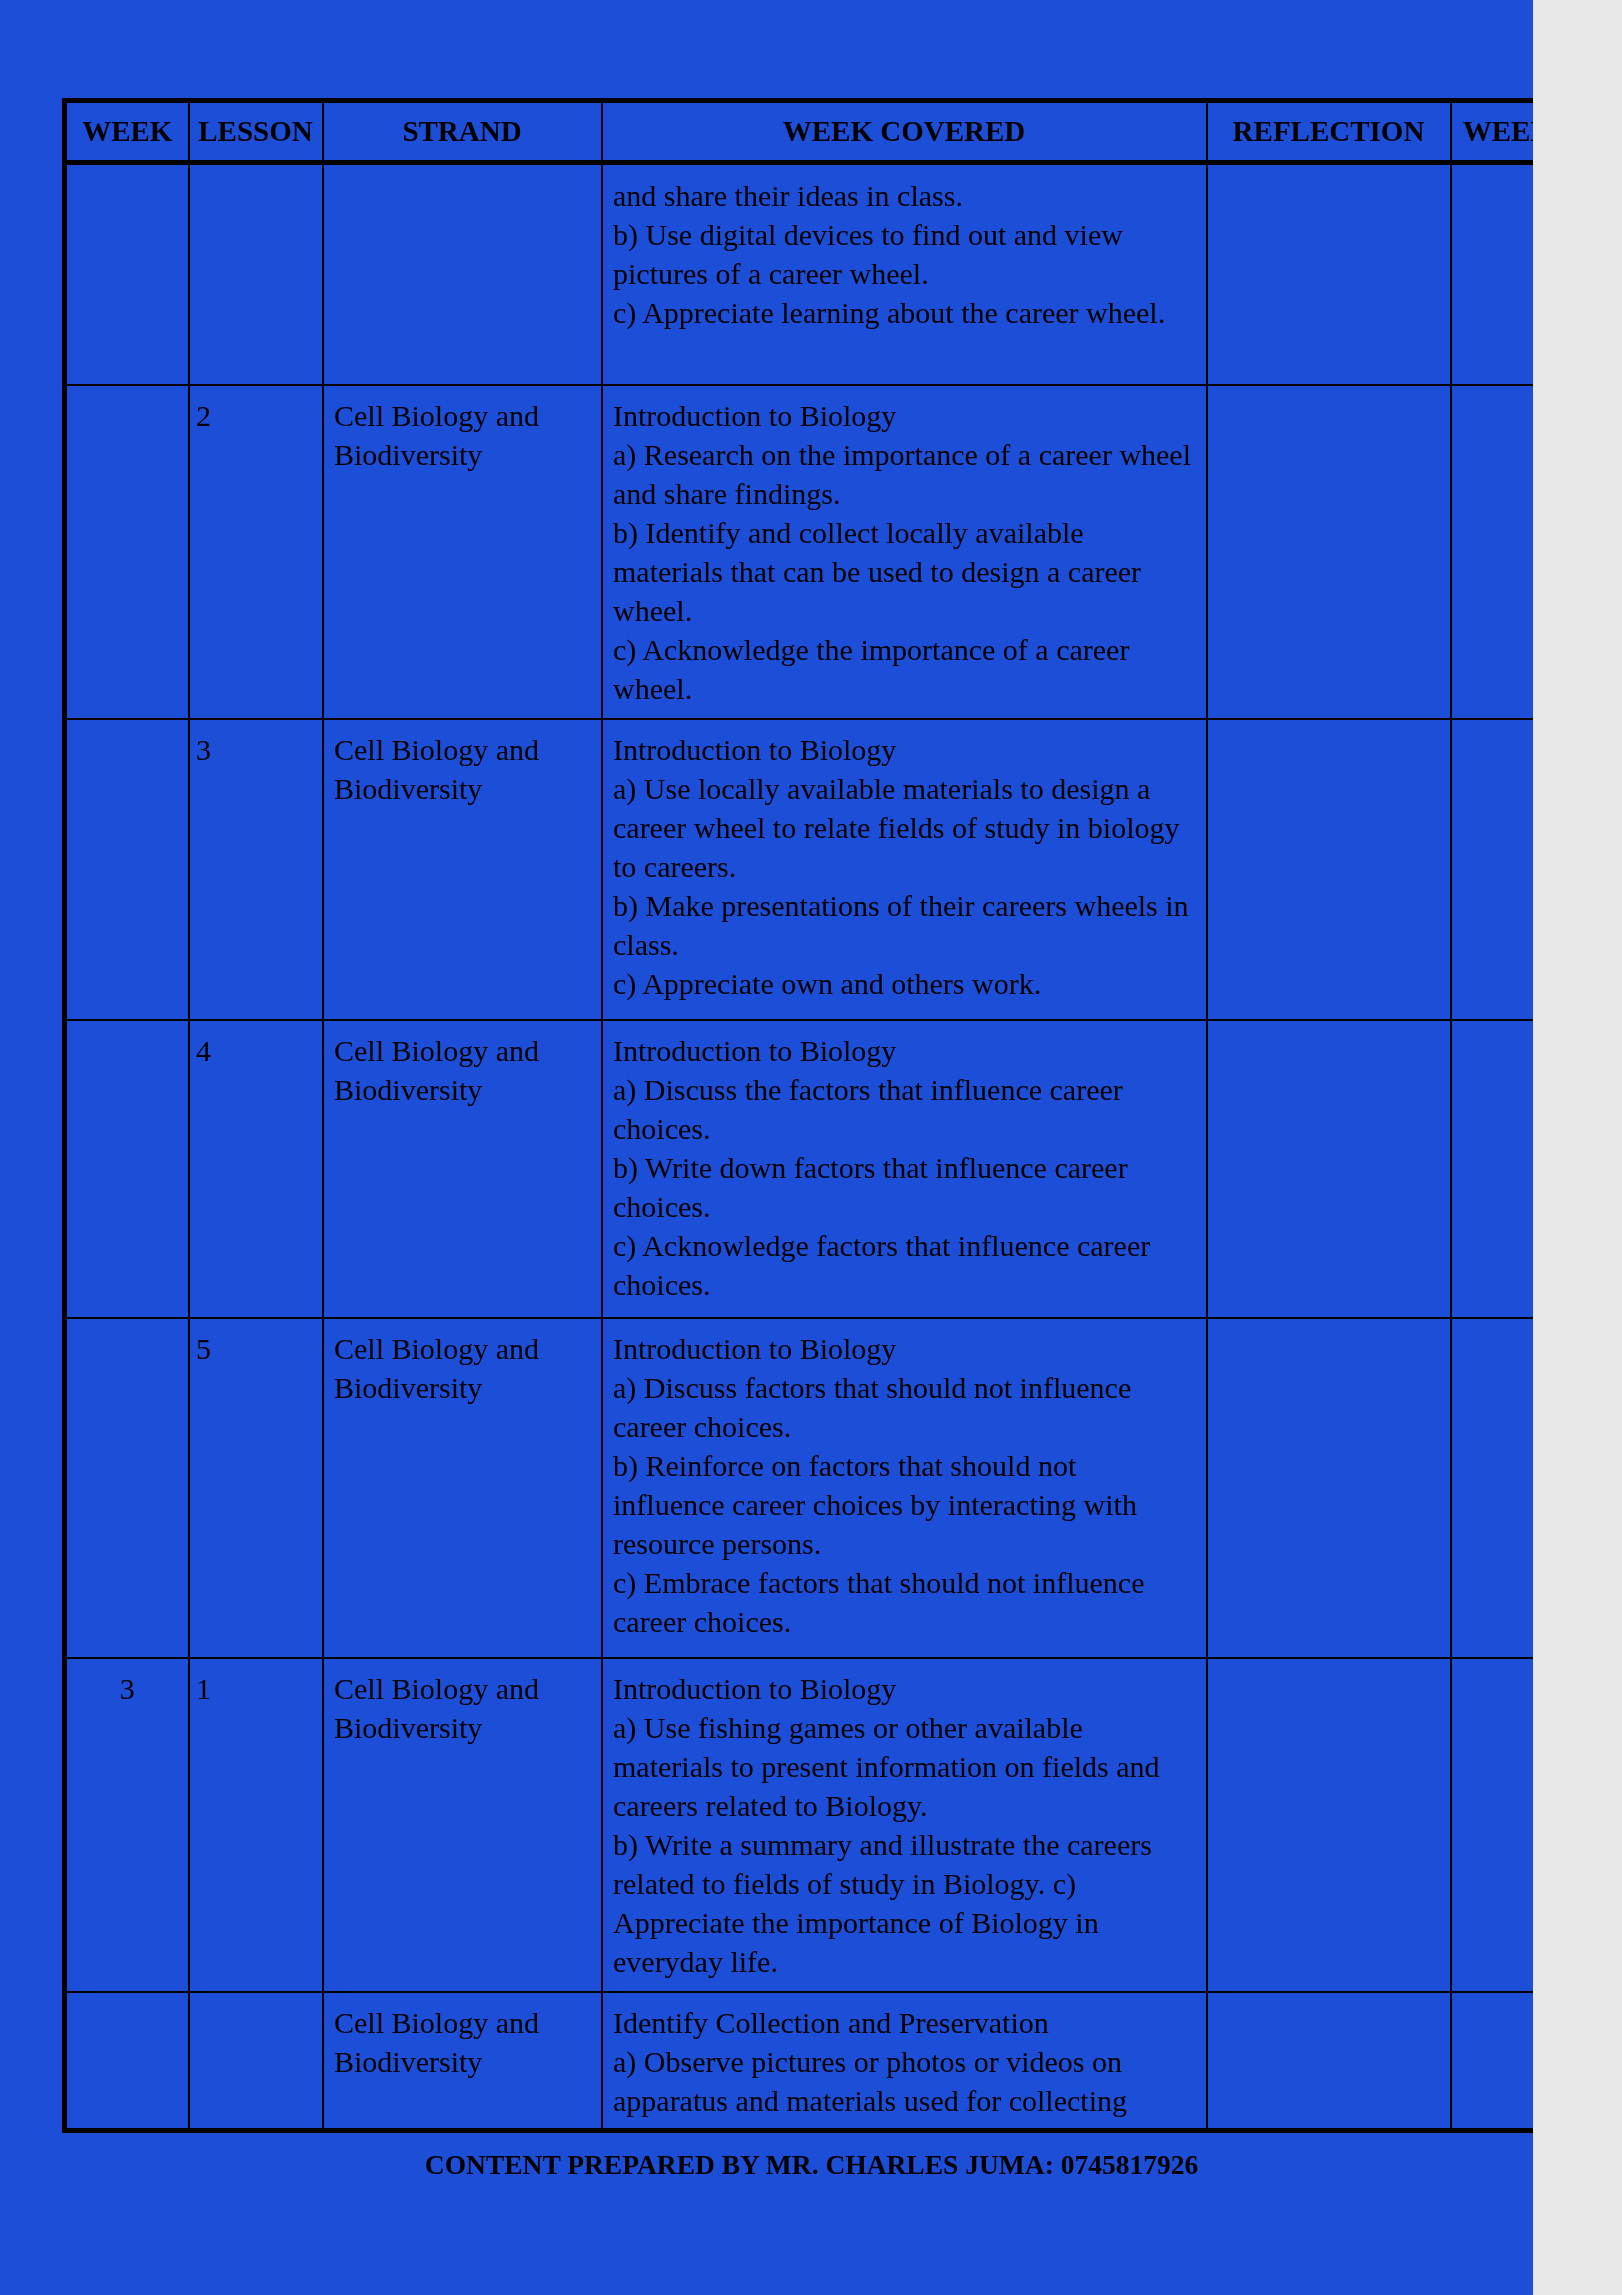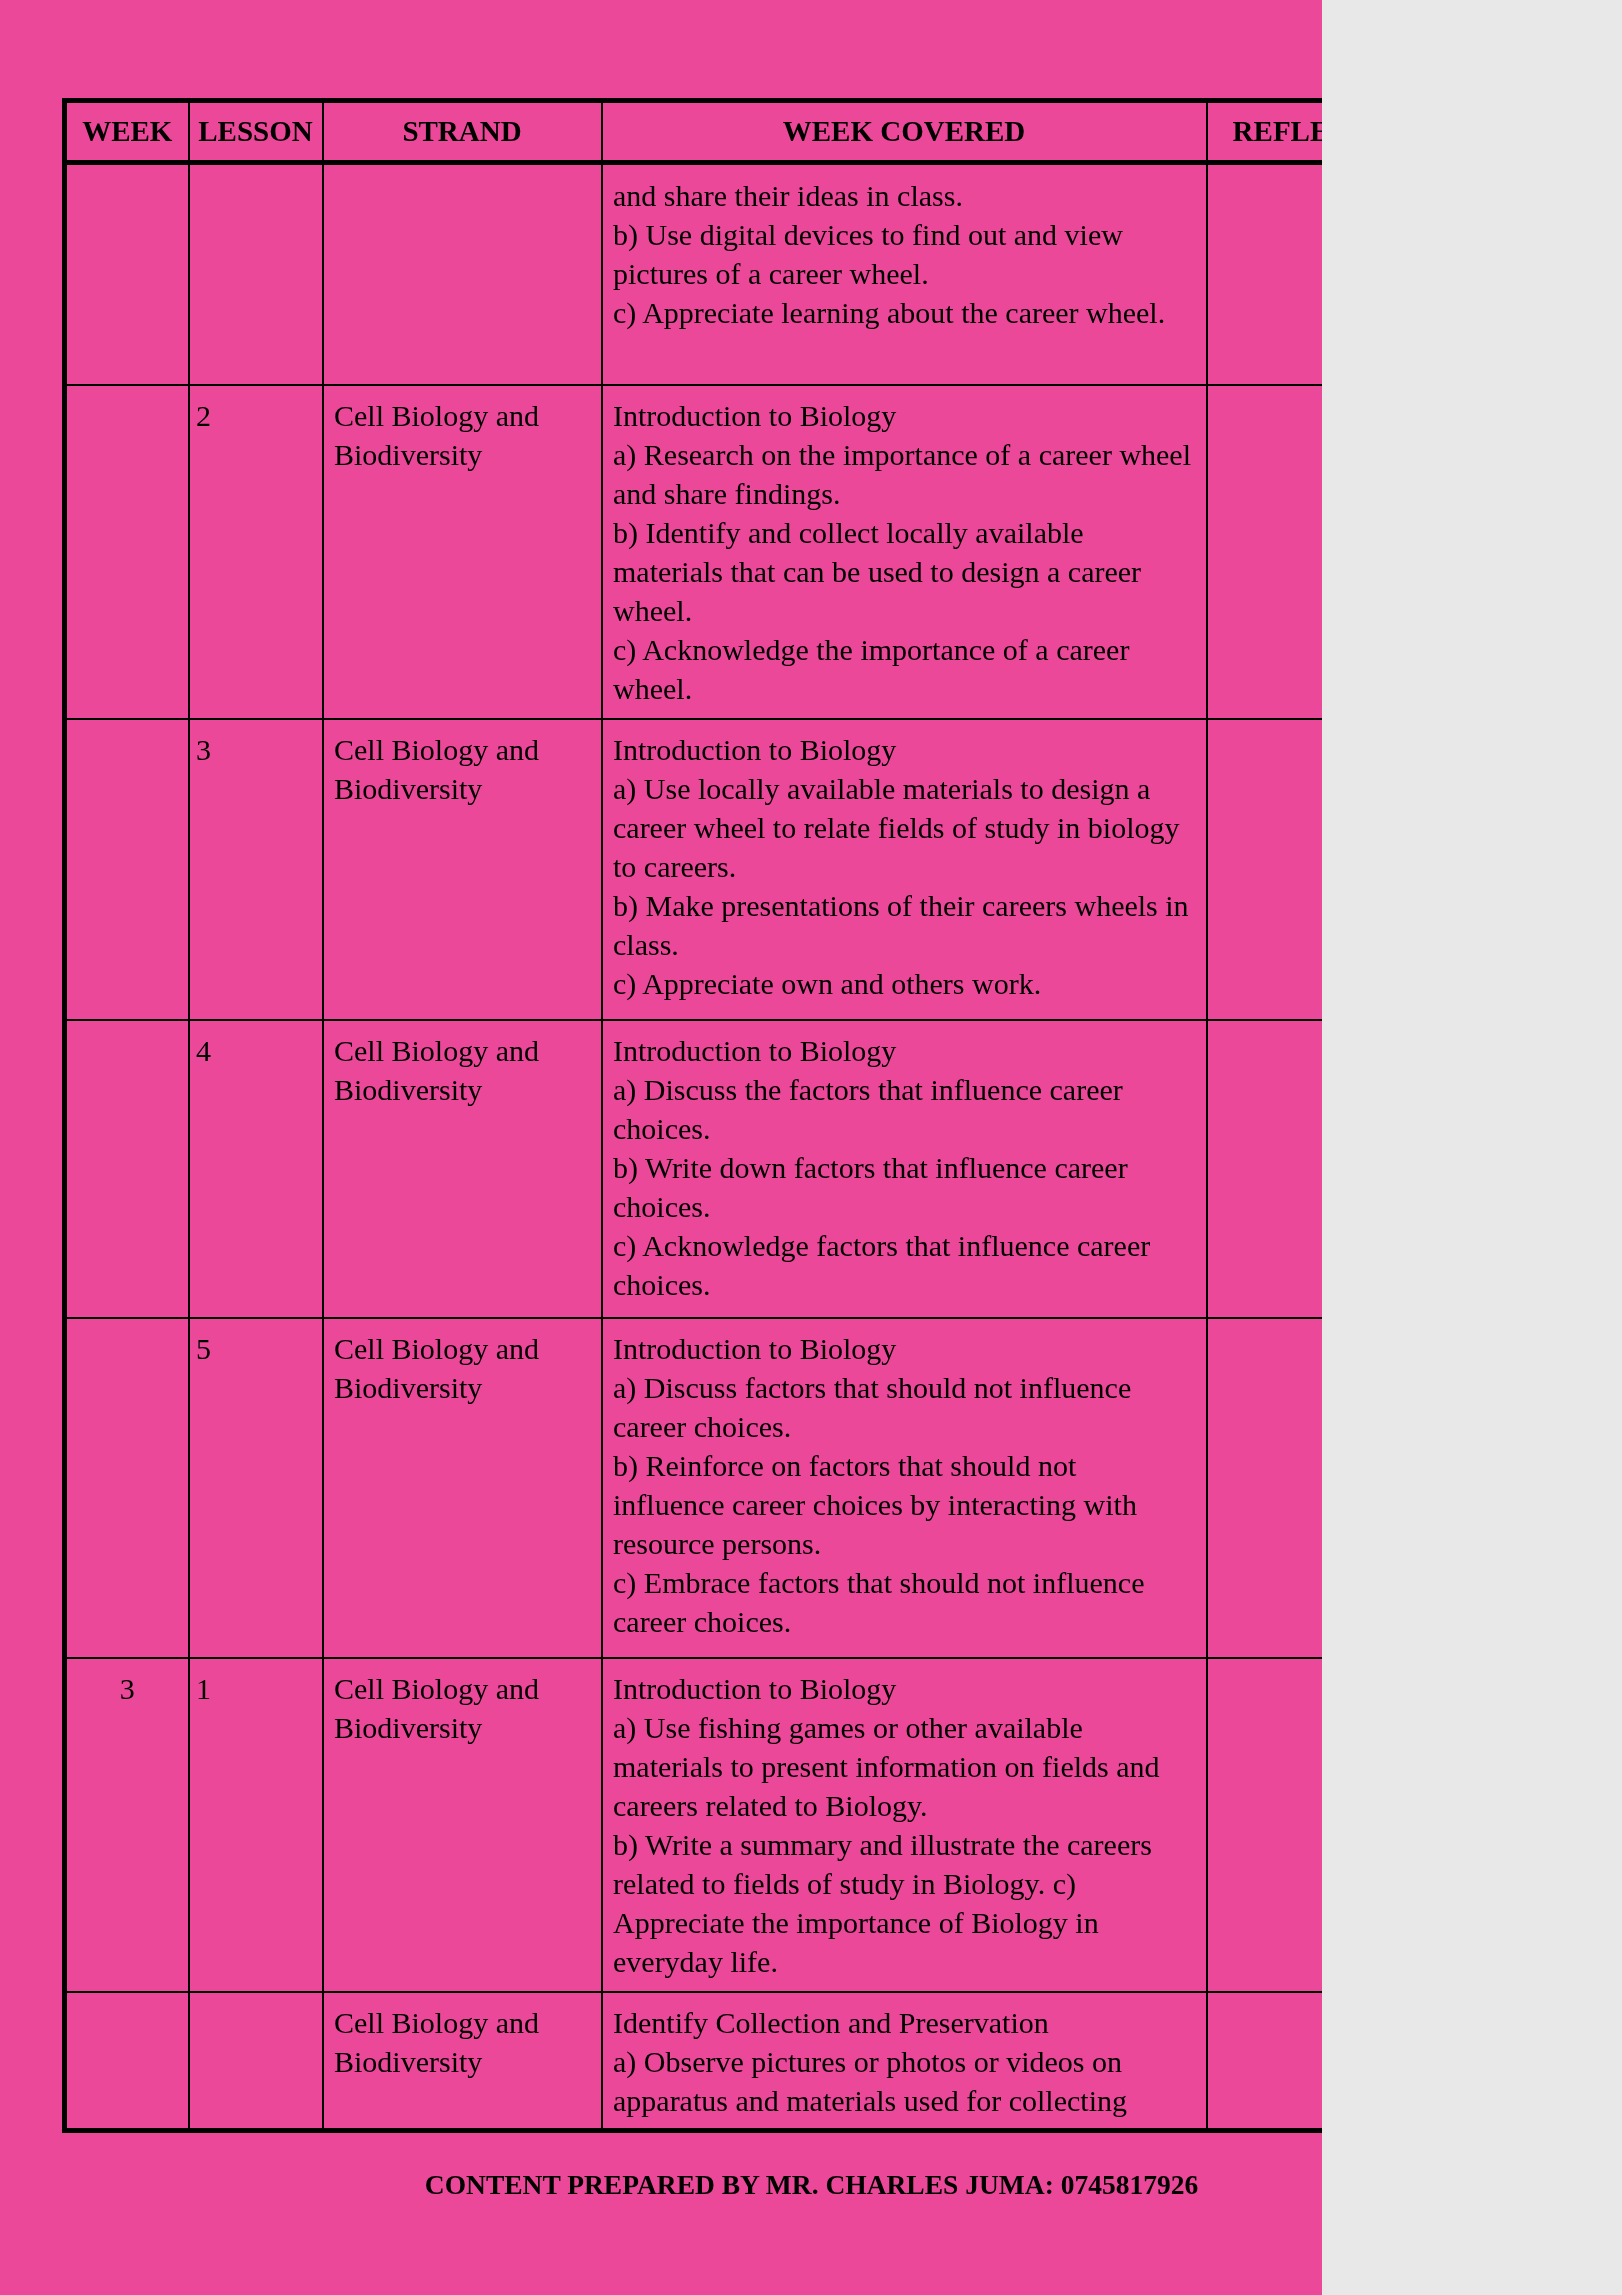--- a/index.html
+++ b/index.html
@@ -1,21 +1,21 @@
 <!DOCTYPE html>
 <html style="font-size:10.5px"><head>
 <meta charset="utf-8">
 <style>
   * { box-sizing: border-box; }
   html, body { margin: 0; padding: 0; background: #e8e8e8; }
   .page {
     position: relative;
-    width: 1322px;
+    width: 1533px;
     height: 2295px;
-    background: #ec4899;
+    background: #1d4ed8;
     font-family: "Liberation Serif", serif;
     color: #000000;
     overflow: hidden;
   }
   table.swtable {
     position: absolute;
     left: 62px;
     top: 98px;
     width: 1504px;
     border-collapse: collapse;
@@ -51,21 +51,20 @@
   tr.r6 { height: 139px; }
   .footer {
     position: absolute;
     top: 2148px;
     left: 0;
     width: 1623px;
     text-align: center;
     font-weight: bold;
     font-size: 27.5px;
     line-height: 34px;
-    margin-top: 20px;
   }
 </style>
 </head>
 <body>
 
 <div class="page">
 
   <table class="swtable">
     <colgroup>
       <col style="width:124px">

